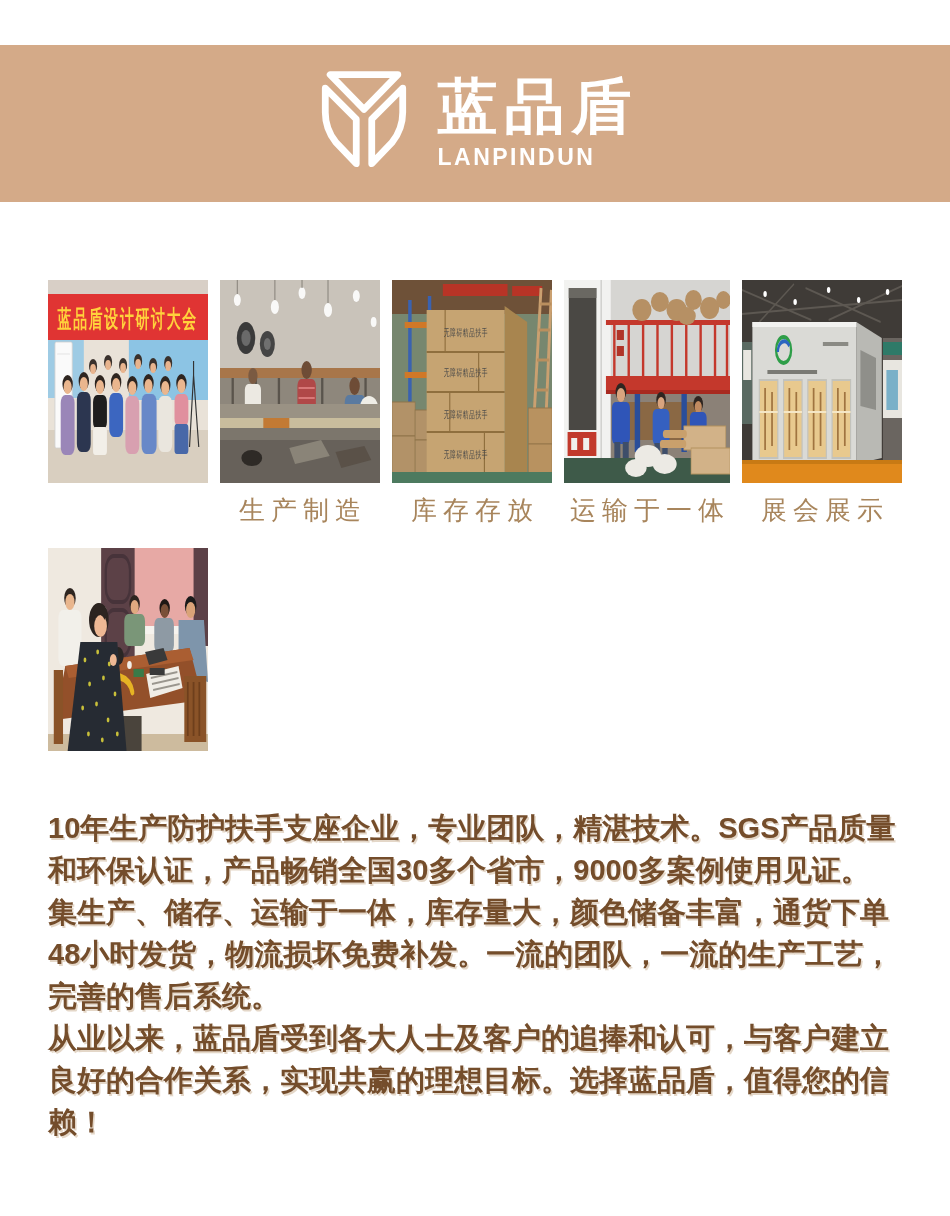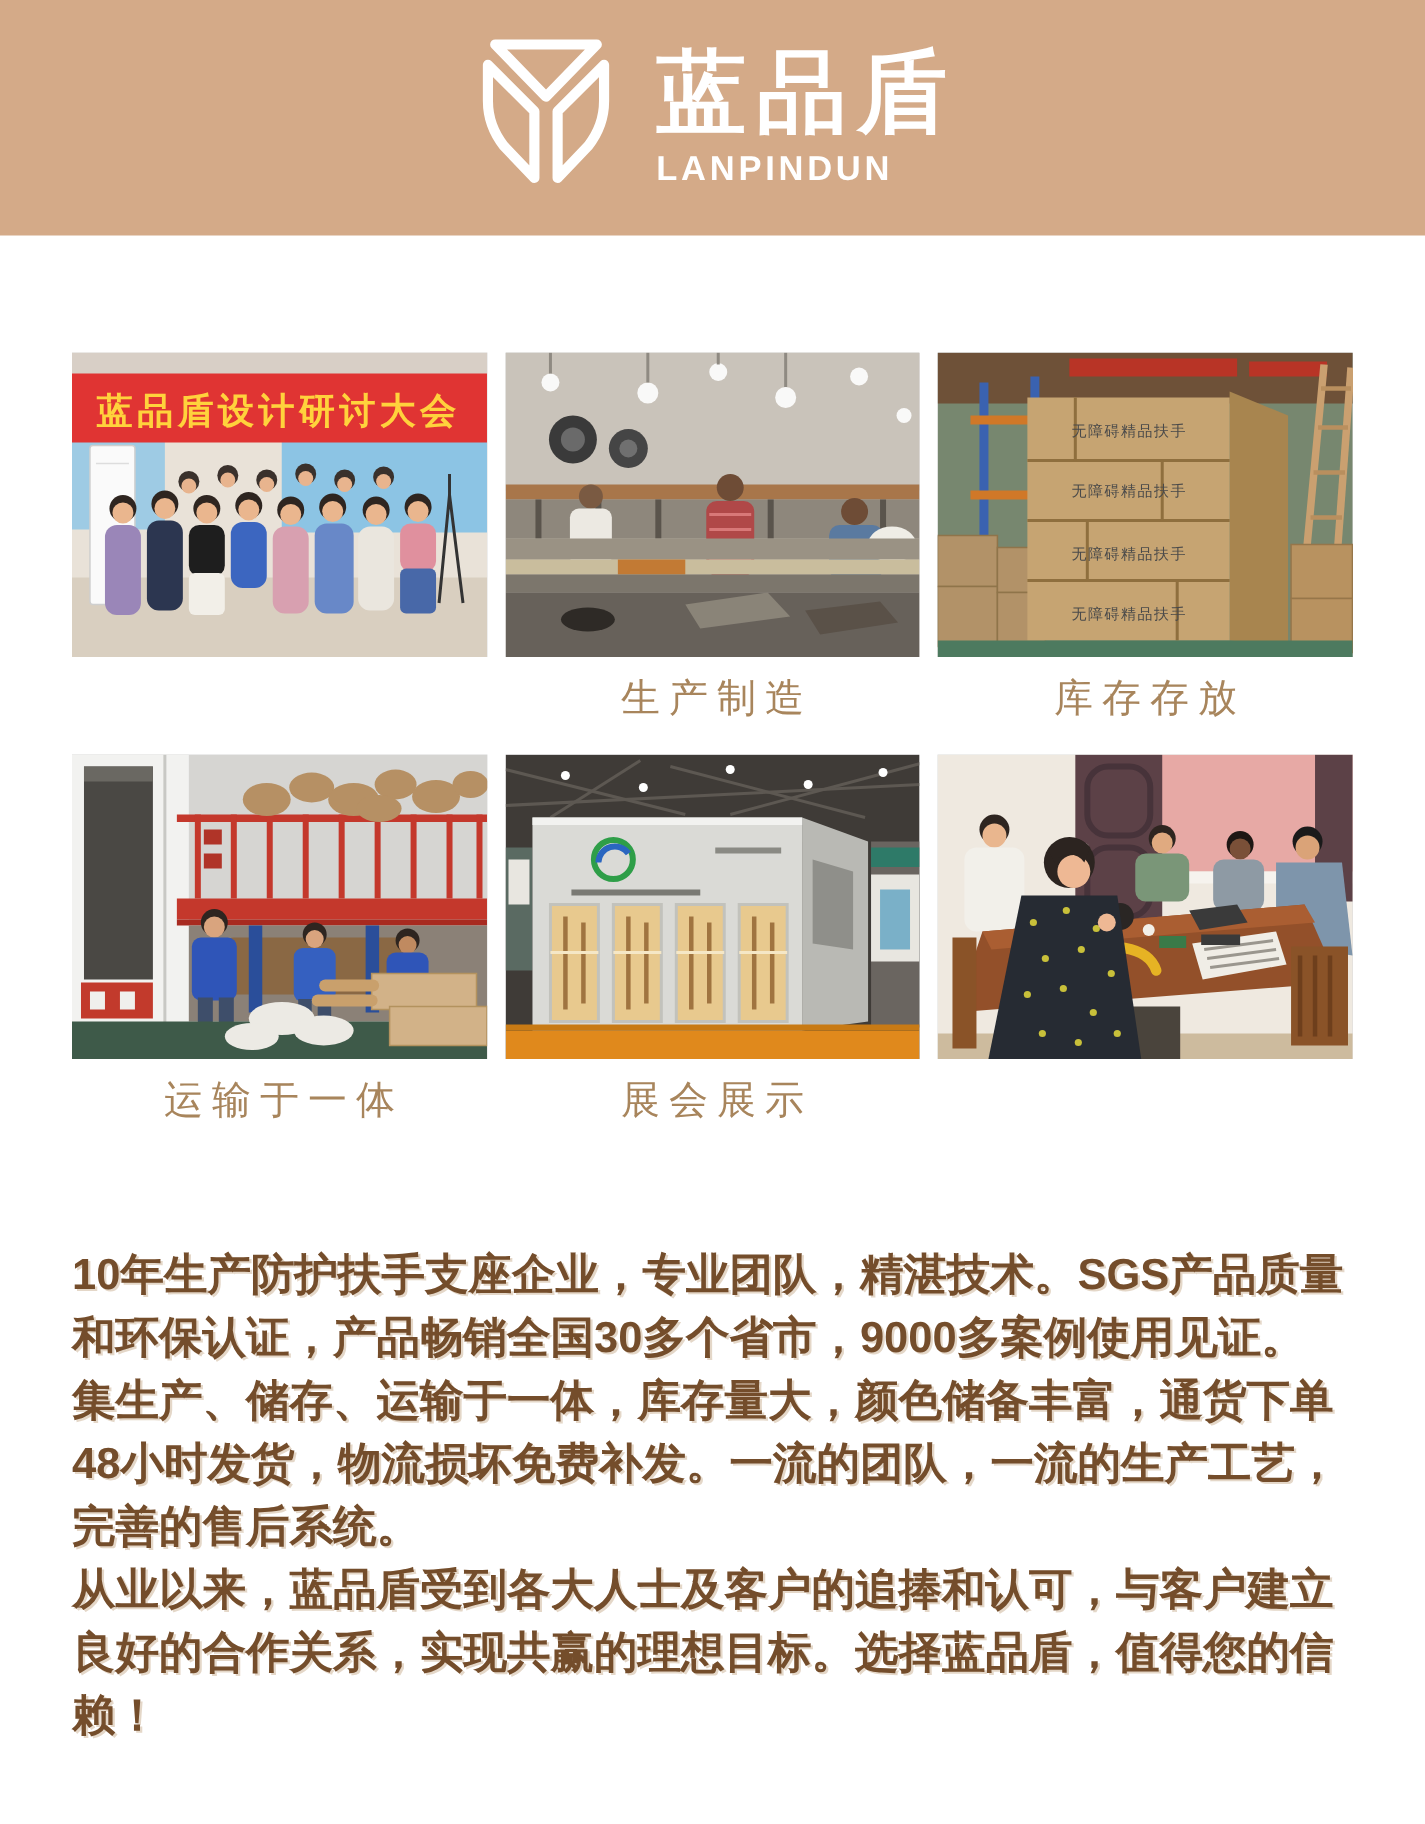--- a/index.html
+++ b/index.html
@@ -3,50 +3,50 @@
 <meta charset="utf-8">
 <style>
   * { box-sizing: border-box; }
   html, body { margin: 0; padding: 0; background: #ffffff; }
   .page {
     width: 950px; height: 1216px; margin: 0 auto; background: #ffffff;
     font-family: "Liberation Sans", sans-serif; overflow: hidden; position: relative;
   }
   
   .brand-band {
-    height: 157px; background: #d4aa88;
+    margin-top: 45px; height: 157px; background: #d4aa88;
     display: flex; align-items: center; justify-content: center; gap: 22px; text-align: center;
   }
   .logo-svg { display: block; width: 104px; height: 120px; }
   .brand-text { display: flex; flex-direction: column; align-items: flex-start; }
   .brand-cn {
     color: #ffffff; font-size: 60px; font-weight: bold; letter-spacing: 7px;
     line-height: 66px; white-space: nowrap;
   }
   .brand-en {
     color: #ffffff; font-size: 23px; font-weight: bold; letter-spacing: 2.5px;
     line-height: 34px; white-space: nowrap;
   }
   
   .gallery {
     margin-top: 78px; padding: 0 48px;
-    display: grid; grid-template-columns: repeat(3, 1fr);
+    display: grid; grid-template-columns: repeat(5, 1fr);
     column-gap: 12px; row-gap: 22px;
   }
   figure.gallery-item { margin: 0; display: flex; flex-direction: column; }
   .photo { width: 100%; height: 203px; overflow: hidden; background: #ddd; }
   .photo svg { display: block; width: 100%; height: 100%; }
   figcaption.photo-caption {
     margin-top: 13px; text-align: center;
     font-family: "Liberation Serif", serif;
     font-size: 26px; line-height: 30px; color: #a8855c; letter-spacing: 6px;
     text-indent: 6px; white-space: nowrap;
   }
   
-  .about { margin-top: 80px; padding: 0 48px; }
+  .about { margin-top: 56px; padding: 0 48px; }
   .about p {
     margin: 0; font-size: 29px; line-height: 42px; font-weight: bold;
     color: #744d2b; text-shadow: 1.5px 1.5px 0 rgba(196, 166, 134, 0.45);
     font-family: "Liberation Sans", sans-serif; text-align: left;
   }
 </style>
 </head>
 <body>
 
 <div class="page">

